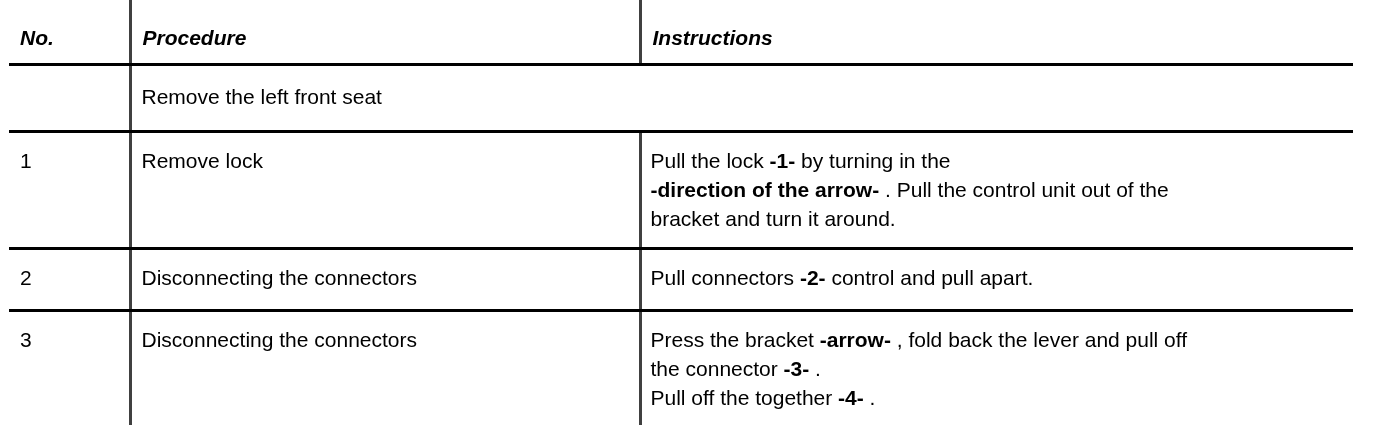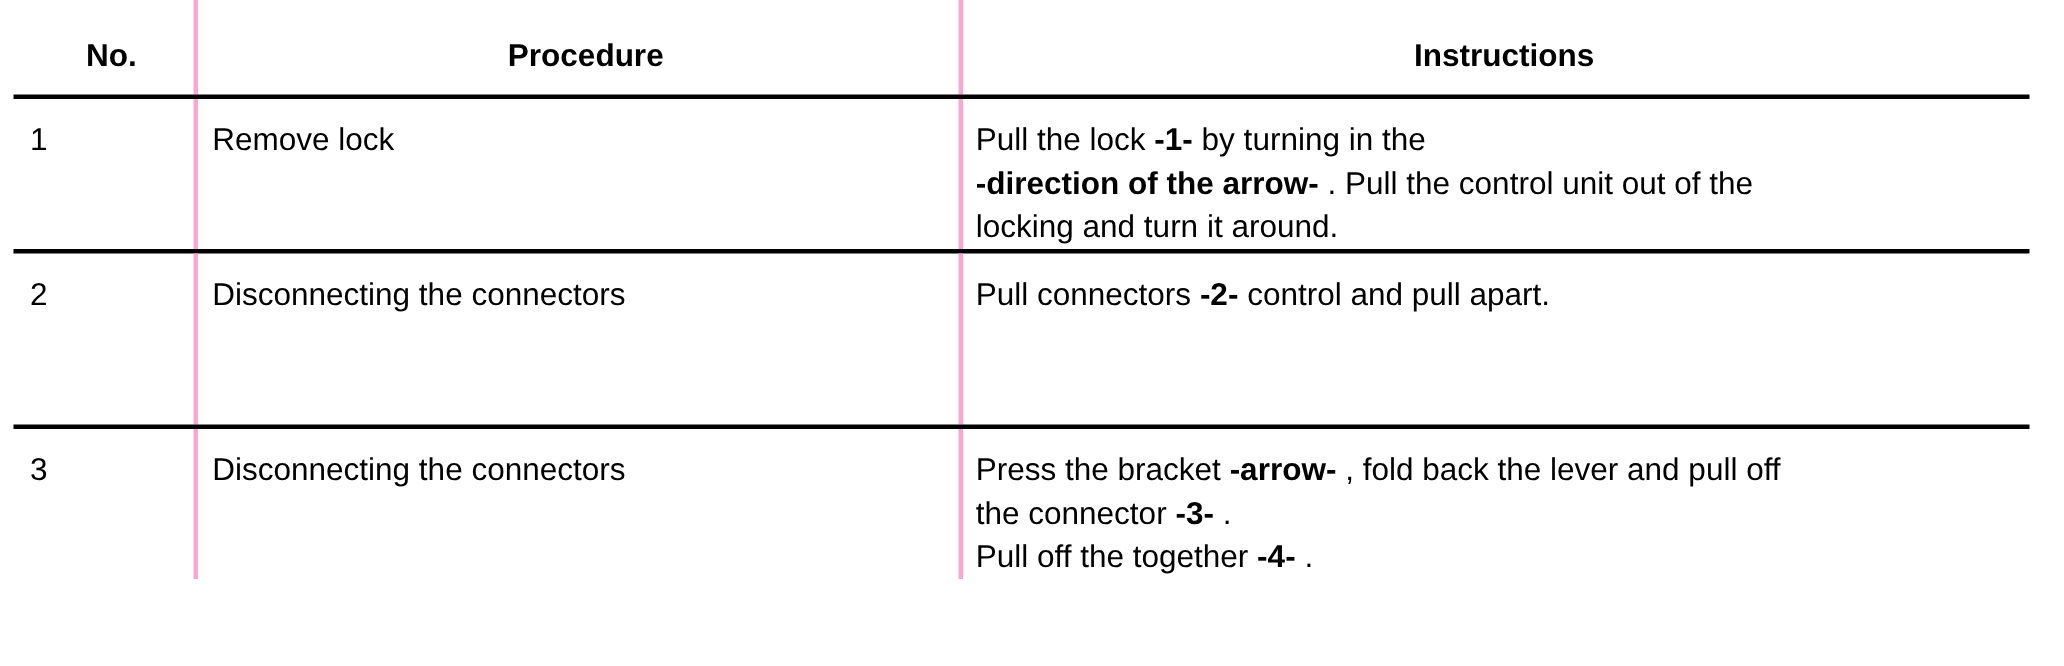--- a/index.html
+++ b/index.html
@@ -29,33 +29,34 @@
 
   
   thead tr              { height: 64px; }
   tbody tr:nth-child(1) { height: 67px; }
   tbody tr:nth-child(2) { height: 117px; }
   tbody tr:nth-child(3) { height: 62px; }
   tbody tr:nth-child(4) { height: 115px; }
 
   th {
     font-weight: bold;
-    text-align: center;
+    text-align: left;
     vertical-align: bottom;
     padding: 0 0 11px 11px;
     border-bottom: 3px solid #000;
     line-height: 29px;
+    font-style: italic;
   }
   td {
     vertical-align: top;
     padding: 13px 0 0 11px;
     line-height: 29px;
     font-weight: normal;
   }
-  .v-div { border-left: 3px solid #f9a8d4; }
+  .v-div { border-left: 3px solid #404040; }
   td.col-proc  { padding-left: 10px; }
   td.col-instr { padding-left: 9px; }
 
   tr.section-row td { border-bottom: 3px solid #000; padding-top: 16px; }
   tbody tr.rule-below td { border-bottom: 3px solid #000; }
 
   .line { white-space: pre; }
   .line b { font-weight: bold; }
 </style>
 </head>
@@ -69,28 +70,32 @@
       <col class="c-instr">
     </colgroup>
     <thead>
       <tr>
         <th class="col-no">No.</th>
         <th class="col-proc v-div">Procedure</th>
         <th class="col-instr v-div">Instructions</th>
       </tr>
     </thead>
     <tbody id="table-body">
+      <tr class="section-row">
+        <td class="col-no"></td>
+        <td class="col-proc v-div" colspan="2">Remove the left front seat</td>
+      </tr>
 
     <tr class="rule-below">
           <td class="col-no">1</td>
           <td class="col-proc v-div">Remove lock</td>
           <td class="col-instr v-div">
             <div class="line"><span>Pull the lock </span><b>-1-</b><span> by turning in the</span></div>
             <div class="line"><b>-direction of the arrow-</b><span> . Pull the control unit out of the</span></div>
-            <div class="line"><span>locking and turn it around.</span></div>
+            <div class="line"><span>bracket and turn it around.</span></div>
           </td>
         </tr>
         <tr class="rule-below">
           <td class="col-no">2</td>
           <td class="col-proc v-div">Disconnecting the connectors</td>
           <td class="col-instr v-div">
             <div class="line"><span>Pull connectors </span><b>-2-</b><span> control and pull apart.</span></div>
           </td>
         </tr>
         <tr>

